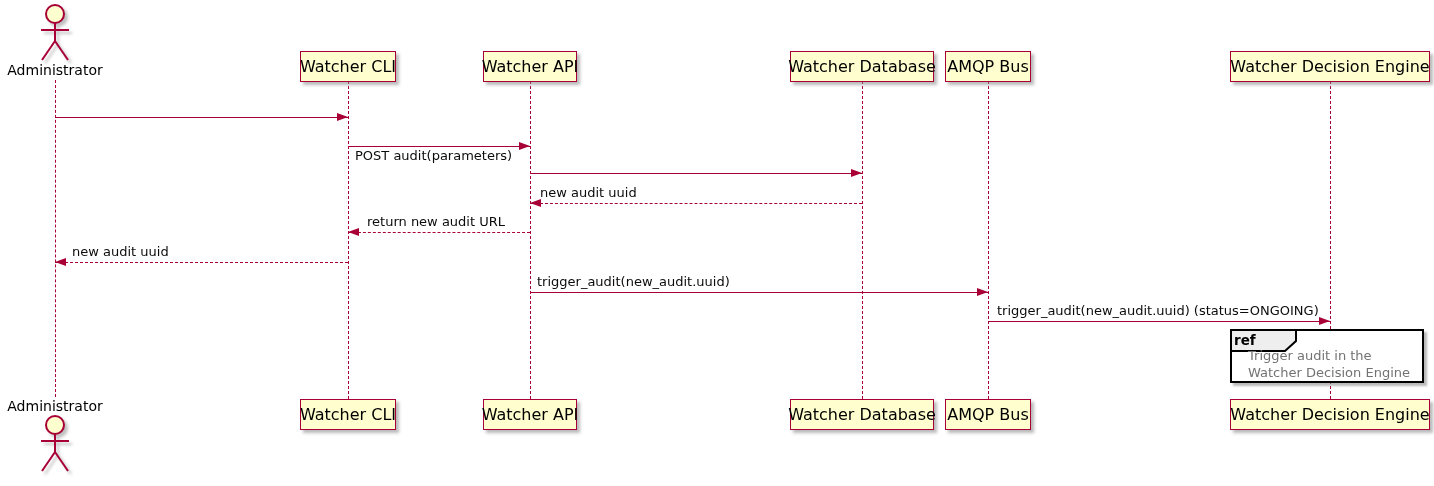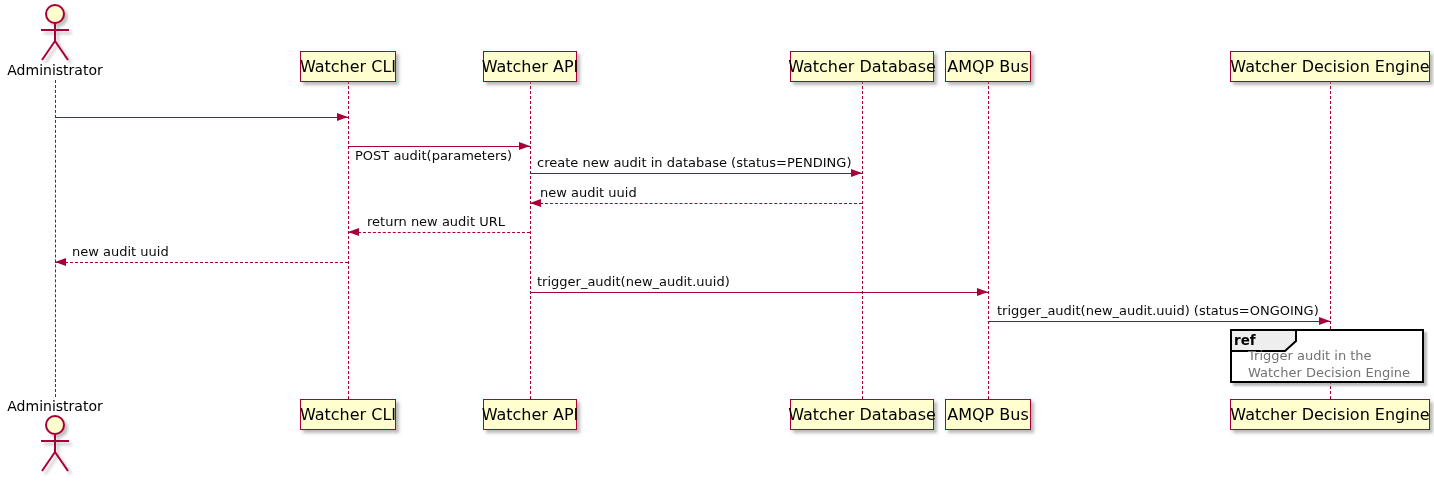--- a/index.html
+++ b/index.html
@@ -83,21 +83,20 @@
     <div class="pbox" style="left: 945px; top: 399px; width: 86px;">AMQP Bus</div>
     <div class="pbox" style="left: 1230px; top: 51px; width: 200px;">Watcher Decision Engine</div>
     <div class="pbox" style="left: 1230px; top: 399px; width: 200px;">Watcher Decision Engine</div>
     <div class="msg-line" style="left: 55px; top: 117px; width: 293px;"></div>
     <div class="arrowhead right" style="left: 337px; top: 113px;"></div>
     <div class="msg-line" style="left: 348px; top: 146px; width: 182px;"></div>
     <div class="arrowhead right" style="left: 519px; top: 142px;"></div>
     <div class="msg-label" style="left: 355px; top: 128px; margin-top: 20px;">POST audit(parameters)</div>
     <div class="msg-line" style="left: 530px; top: 173px; width: 332px;"></div>
     <div class="arrowhead right" style="left: 851px; top: 169px;"></div>
-    <div class="msg-label" style="left: 537px; top: 155px;">create new audit in database (status=PENDING)</div>
     <div class="msg-line dashed" style="left: 530px; top: 203px; width: 332px;"></div>
     <div class="arrowhead left" style="left: 530px; top: 199px;"></div>
     <div class="msg-label" style="left: 540px; top: 185px;">new audit uuid</div>
     <div class="msg-line dashed" style="left: 348px; top: 232px; width: 182px;"></div>
     <div class="arrowhead left" style="left: 348px; top: 228px;"></div>
     <div class="msg-label" style="left: 367px; top: 214px;">return new audit URL</div>
     <div class="msg-line dashed" style="left: 55px; top: 262px; width: 293px;"></div>
     <div class="arrowhead left" style="left: 55px; top: 258px;"></div>
     <div class="msg-label" style="left: 72px; top: 244px;">new audit uuid</div>
     <div class="msg-line" style="left: 530px; top: 292px; width: 458px;"></div>

